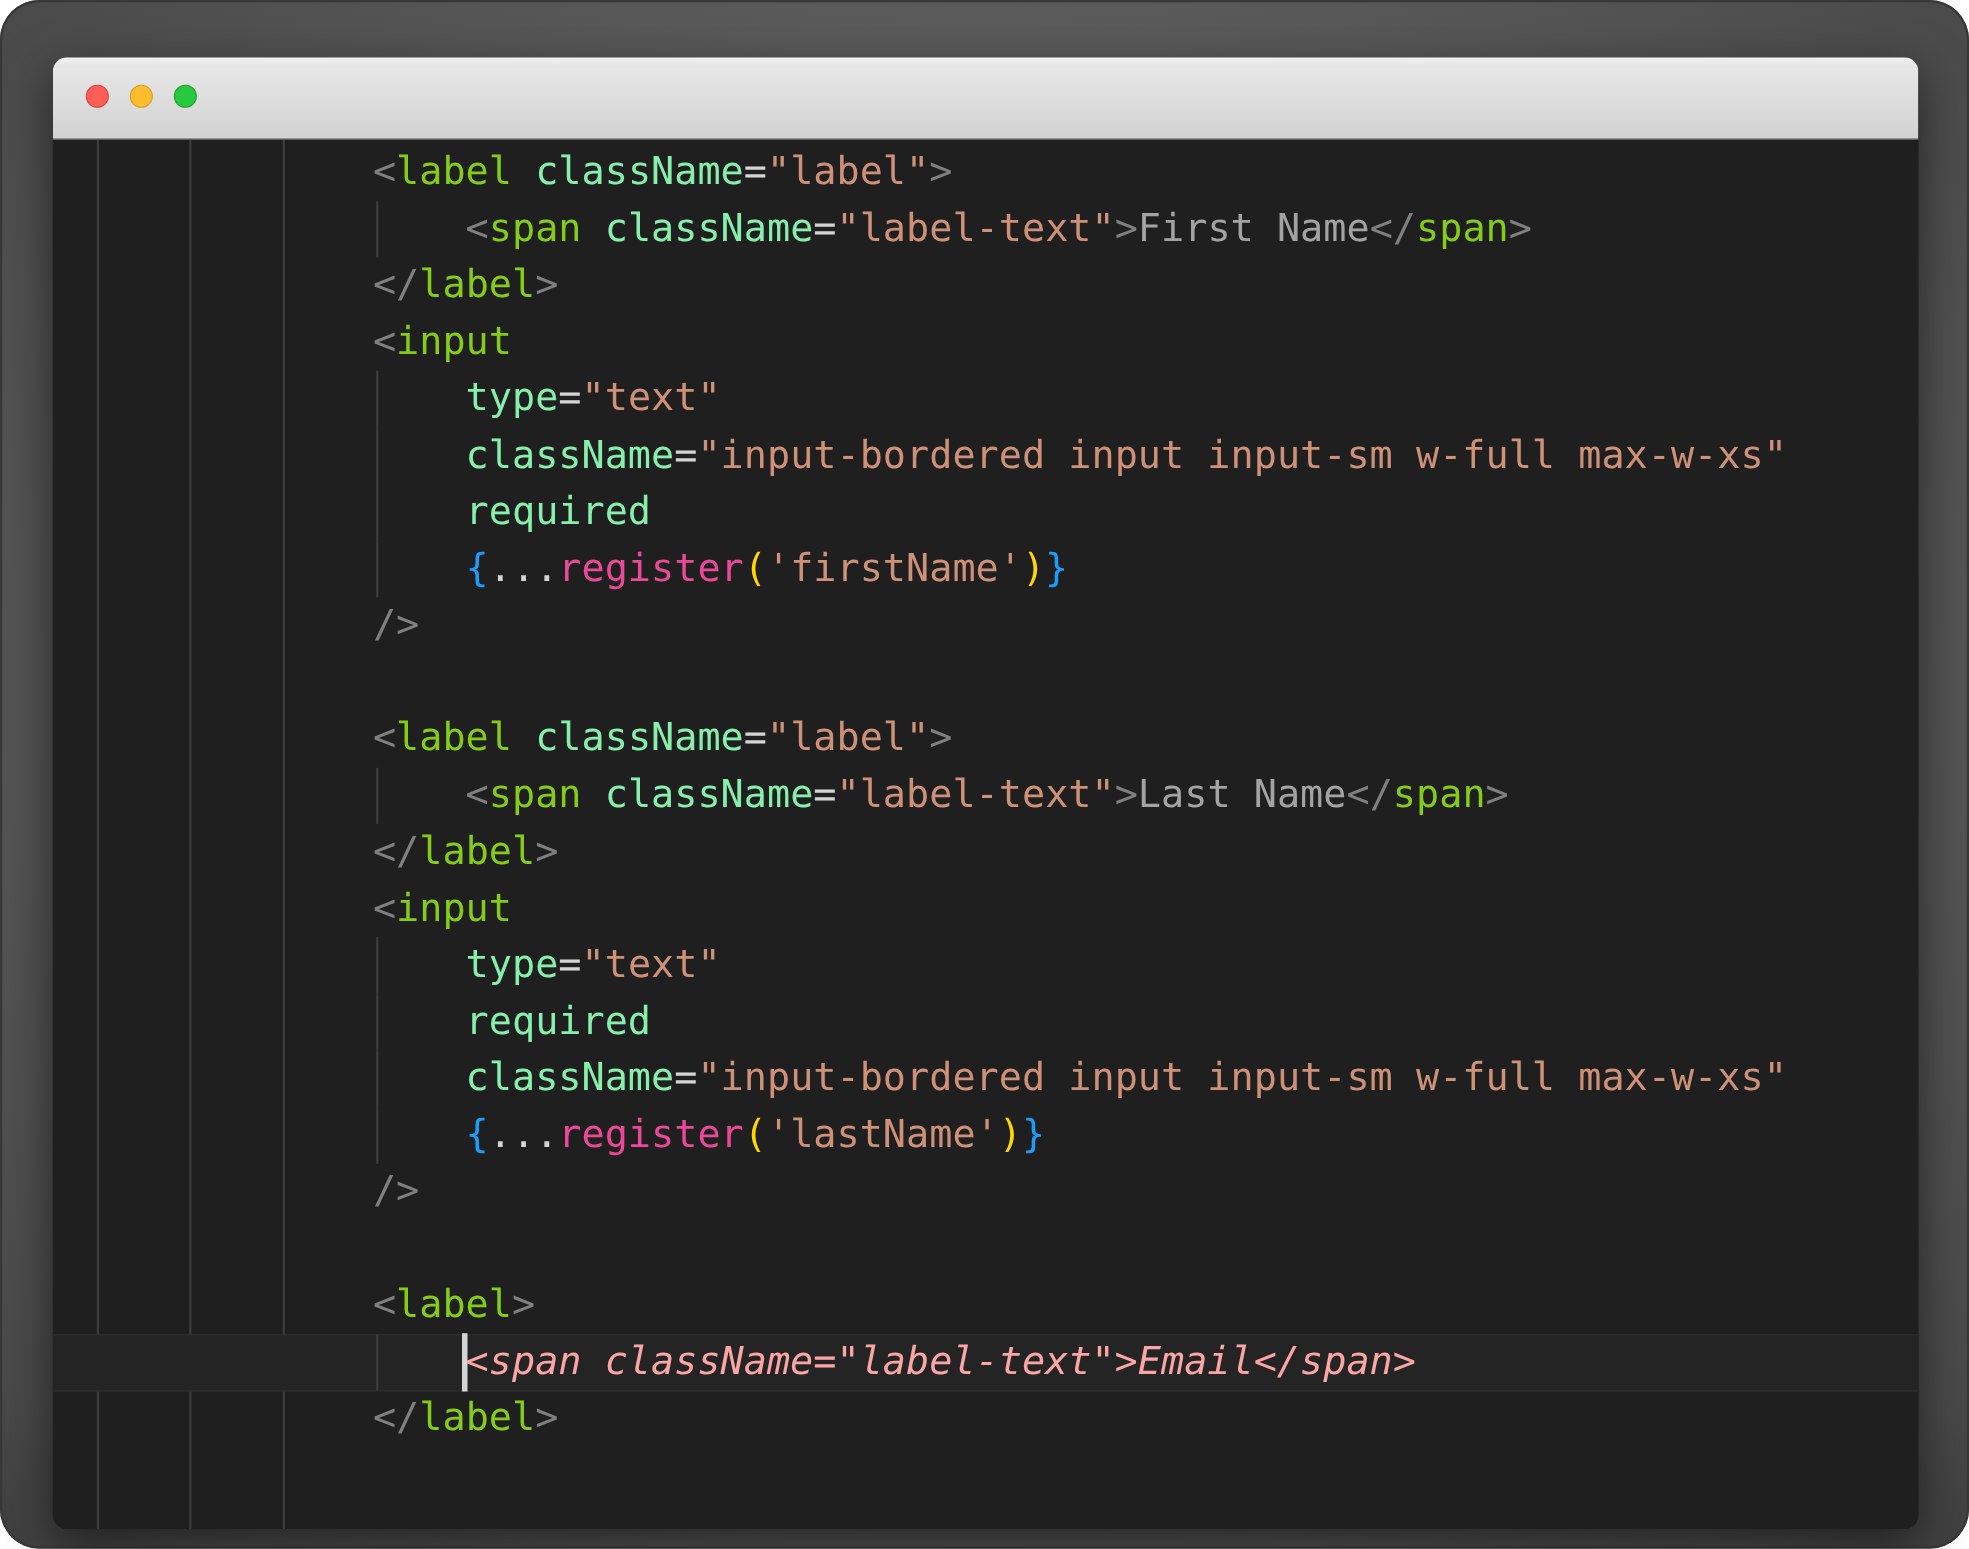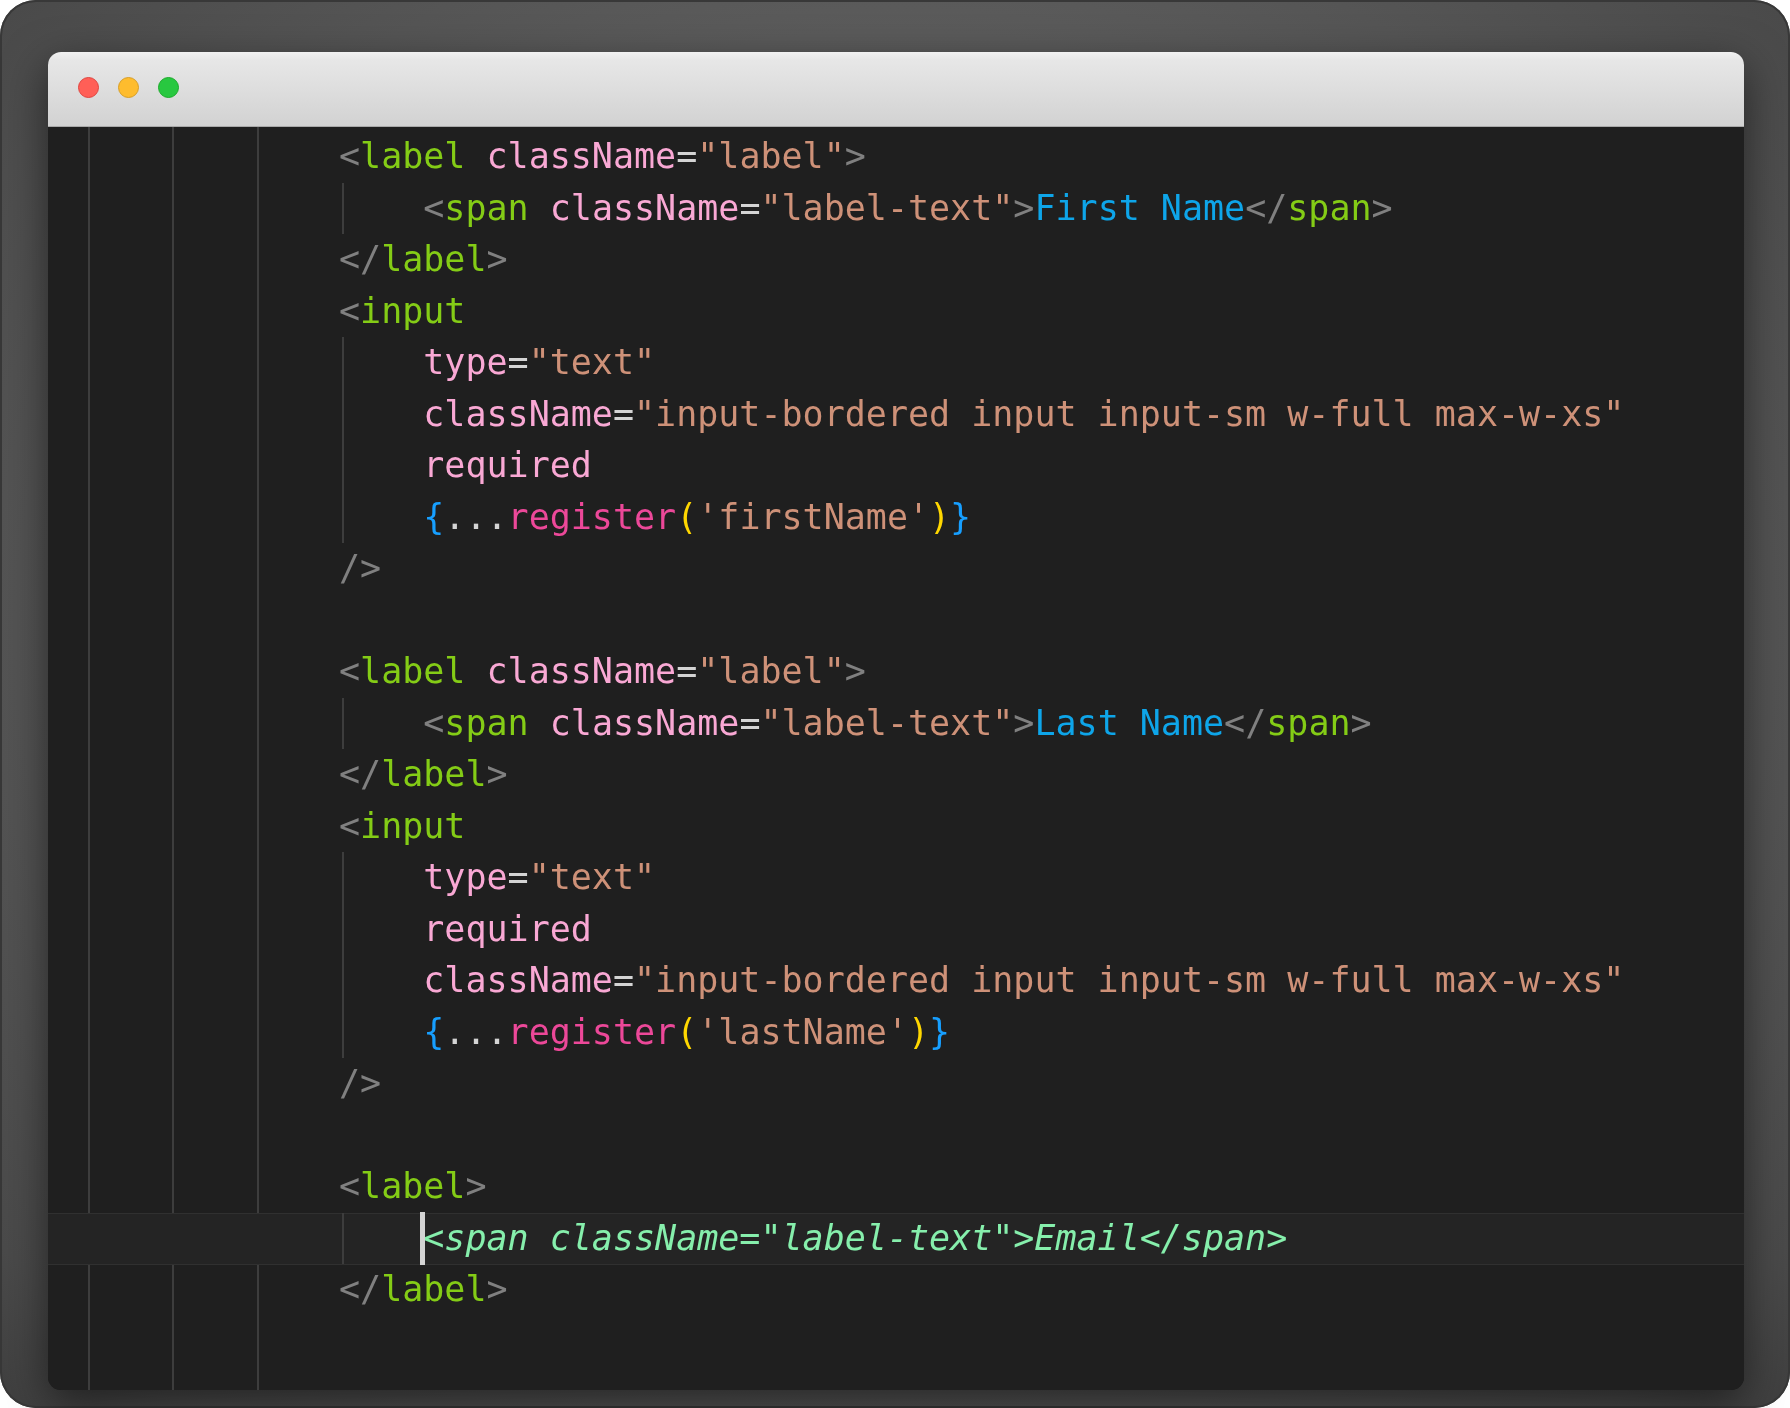--- a/index.html
+++ b/index.html
@@ -50,21 +50,21 @@
   .line.ind::before {
     content: ""; position: absolute; left: 3px; top: 0; bottom: 0;
     border-left: 2px solid var(--guide, #3d3d3d);
   }
   .tok-ghost { font-style: italic; }
   .cursor {
     position: absolute; left: calc(4ch - 3px); top: -1px; bottom: -1px; width: 5px;
     background: #d4d4d4;
   }
 </style>
-<style>.tok-punct{color:#808080}.tok-tag{color:#84cc16}.tok-attr{color:#f9a8d4}.tok-op{color:#d4d4d4}.tok-str{color:#ce9178}.tok-text{color:#0ea5e9}.tok-brace{color:#179fff}.tok-paren{color:#ffd700}.tok-fn{color:#ec4899}.tok-ghost{color:#86efac}</style></head>
+<style>.tok-punct{color:#808080}.tok-tag{color:#84cc16}.tok-attr{color:#86efac}.tok-op{color:#d4d4d4}.tok-str{color:#ce9178}.tok-text{color:#a3a3a3}.tok-brace{color:#179fff}.tok-paren{color:#ffd700}.tok-fn{color:#ec4899}.tok-ghost{color:#fca5a5}</style></head>
 <body>
 
 <div class="frame">
   <div class="window">
     <div class="titlebar">
       <div class="lights">
         <span class="light" style="background: rgb(255, 95, 87); border-color: rgb(224, 68, 62);"></span>
         <span class="light" style="background: rgb(254, 188, 46); border-color: rgb(216, 158, 36);"></span>
         <span class="light" style="background: rgb(40, 200, 64); border-color: rgb(26, 171, 41);"></span>
       </div>

